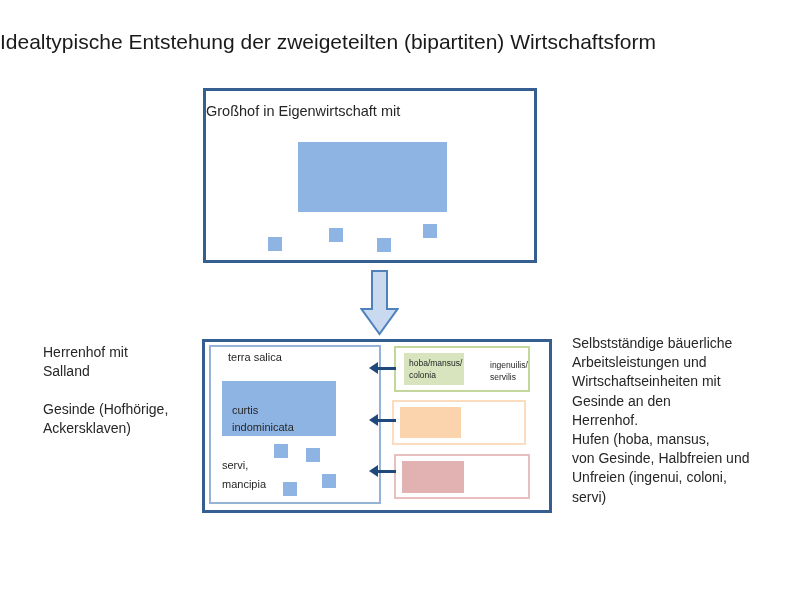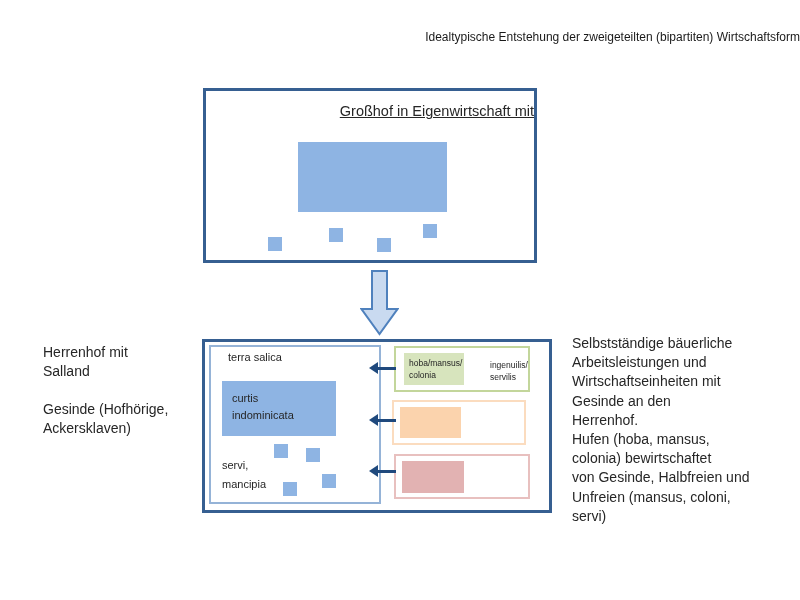--- a/index.html
+++ b/index.html
@@ -2,42 +2,42 @@
 <html><head>
 <meta charset="utf-8">
 <style>
   html,body { margin:0; padding:0; }
   body {
     width:800px; height:600px; background:#ffffff;
     font-family:"Liberation Sans", sans-serif; color:#262626;
   }
   .canvas { position:relative; width:800px; height:600px; background:#fff; overflow:hidden; }
 
-  .title { position:absolute; top:30px; left:0; width:800px; text-align:right;
-           font-size:12px; color:#1a1a1a; }
+  .title { position:absolute; top:30px; left:0; width:800px; text-align:left;
+           font-size:21px; color:#1a1a1a; }
 
   
   .top-box { position:absolute; left:203px; top:88px; width:334px; height:175px;
              border:3px solid #365f91; box-sizing:border-box; background:#fff; }
-  .top-box-label { margin-top:11px; text-align:right; font-size:14.5px; line-height:19px;text-decoration:underline; }
+  .top-box-label { margin-top:11px; text-align:left; font-size:14.5px; line-height:19px; }
   .demesne-rect { position:absolute; left:92px; top:51px; width:149px; height:70px; background:#8eb4e3; }
   .sq { position:absolute; width:14px; height:14px; background:#8eb4e3; }
 
   
   .down-arrow { position:absolute; left:360px; top:270px; }
 
   
   .bottom-box { position:absolute; left:202px; top:339px; width:350px; height:174px;
                 border:3px solid #365f91; box-sizing:border-box; background:#fff; }
   .inner-box { position:absolute; left:4px; top:3px; width:172px; height:159px;
                border:2px solid #95b3d7; box-sizing:border-box; background:#fff; }
   .terra-label { position:absolute; left:17px; top:4px; font-size:11px; }
   .curtis-rect { position:absolute; left:11px; top:34px; width:114px; height:55px;
                  background:#8eb4e3; font-size:11px; line-height:17px;
-                 padding:9px 0 0 10px; box-sizing:border-box; }
+                 padding:21px 0 0 10px; box-sizing:border-box; }
   .servi-label { position:absolute; left:11px; top:109px; font-size:11px; line-height:19px; }
 
   .green-box { position:absolute; left:189px; top:4px; width:136px; height:46px;
                border:2px solid #c3d69b; box-sizing:border-box; background:#fff; }
   .green-fill { position:absolute; left:8px; top:5px; width:60px; height:32px;
                 background:#d7e4bd; font-size:8.5px; line-height:12px;
                 padding:4px 16px 0 5px; box-sizing:border-box; }
   .ingenuilis { position:absolute; left:78px; top:11px; font-size:8.5px; line-height:12px;margin-left:16px; }
 
   .orange-box { position:absolute; left:187px; top:58px; width:134px; height:45px;
@@ -144,19 +144,18 @@
     </div>
   </div>
 
   <div class="right-text">
     <div>Selbstständige bäuerliche</div>
     <div>Arbeitsleistungen und</div>
     <div>Wirtschaftseinheiten mit</div>
     <div>Gesinde an den</div>
     <div>Herrenhof.</div>
     <div>Hufen (hoba, mansus,</div>
-    <div>colonia) bewirtschaftet</div>
     <div>von Gesinde, Halbfreien und</div>
-    <div>Unfreien (mansus, coloni,</div>
+    <div>Unfreien (ingenui, coloni,</div>
     <div>servi)</div>
   </div>
 
 </div>
 
 </body></html>

